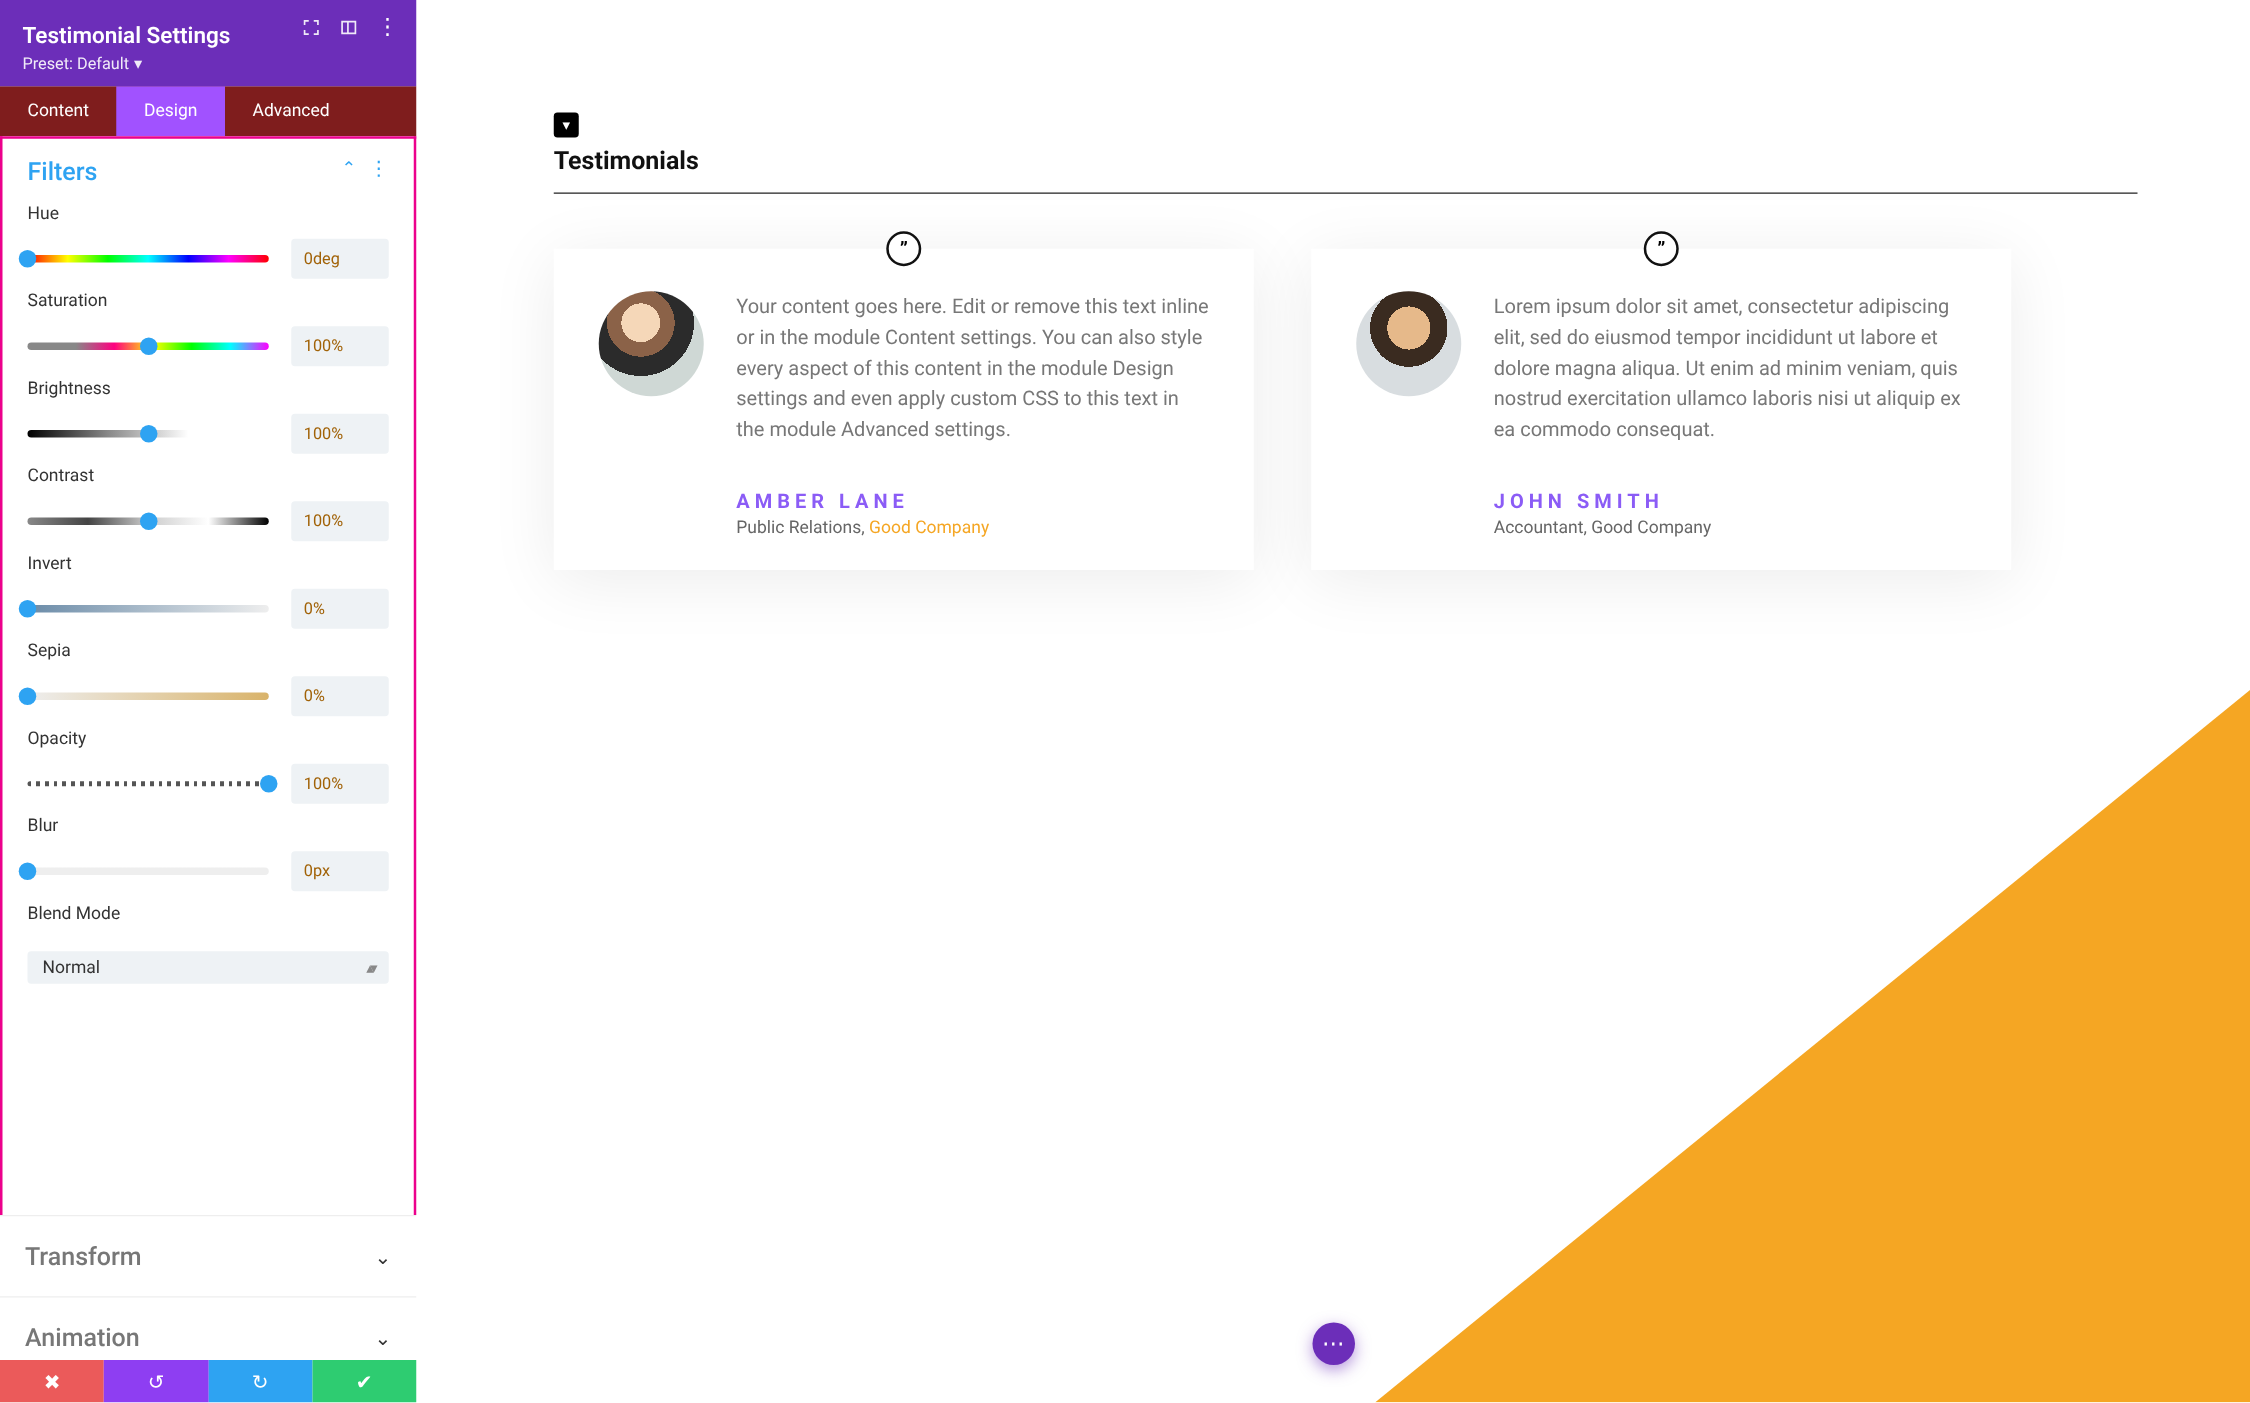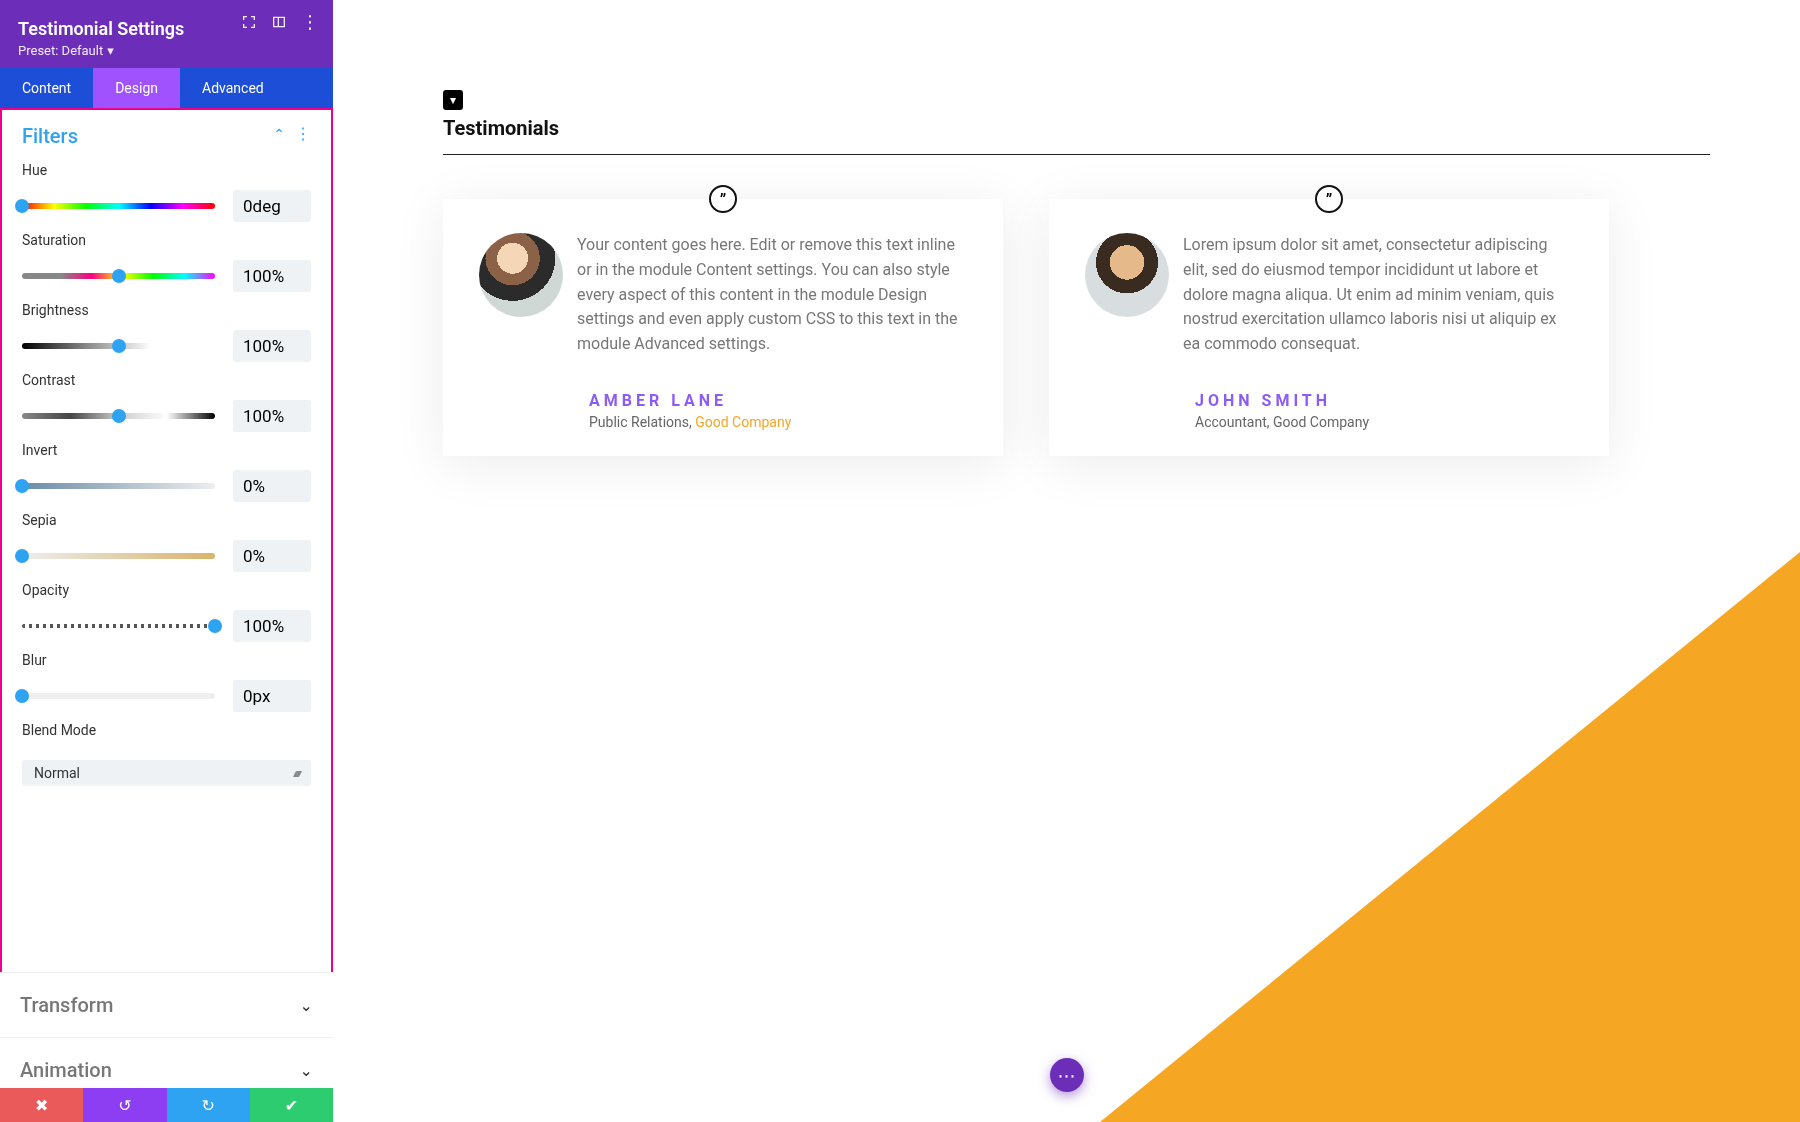--- a/index.html
+++ b/index.html
@@ -8,38 +8,38 @@
 
   
   .sidebar { width: 333px; height: 100%; display: flex; flex-direction: column; background: #fff; position: relative; z-index: 2; }
   .sb-header { background: #6c2eb9; color: #fff; padding: 18px 18px 10px; position: relative; }
   .sb-title { font-size: 18px; font-weight: 600; }
   .sb-preset { font-size: 13px; opacity: .9; margin-top: 4px; display: flex; align-items: center; gap: 4px; }
   .sb-header-actions { position: absolute; right: 14px; top: 14px; display: flex; gap: 14px; }
   .sb-header-actions svg { width: 16px; height: 16px; fill: #fff; opacity: .9; }
   .sb-header-actions .dots { font-size: 18px; line-height: 16px; color: #fff; }
 
-  .tabs { display: flex; background: #1d4ed8; }
+  .tabs { display: flex; background: #7f1d1d; }
   .tab { padding: 12px 22px; color: #fff; font-size: 14px; cursor: pointer; }
   .tab.active { background: #a152ff; }
 
   .panel-body { flex: 1; overflow-y: auto; border: 2px solid #ec008c; border-top: 2px solid #ec008c; border-bottom: none; background: #fff; }
   .section-head { display: flex; align-items: flex-start; justify-content: space-between; padding: 14px 20px 8px; }
   .section-title { color: #2ea3f2; font-size: 20px; font-weight: 500; }
   .section-title.dim { color: #777; }
   .section-actions { display: flex; gap: 10px; align-items: center; }
   .chev { color: #2ea3f2; font-size: 14px; }
   .section-menu { color: #2ea3f2; font-size: 16px; }
 
   .ctrl { padding: 6px 20px 4px; }
   .ctrl-label { font-size: 14px; color: #333; margin-bottom: 12px; }
   .ctrl-row { display: flex; align-items: center; gap: 18px; }
   .track { position: relative; height: 6px; flex: 1; border-radius: 3px; background: #ccc; }
   .thumb { position: absolute; top: 50%; width: 14px; height: 14px; background: #2ea3f2; border-radius: 50%; transform: translate(-50%, -50%); }
-  .valbox { width: 78px; height: 32px; background: #eef2f5; border-radius: 3px; display: flex; align-items: center; padding: 0 10px; font-size: 17px; color: #000000; }
+  .valbox { width: 78px; height: 32px; background: #eef2f5; border-radius: 3px; display: flex; align-items: center; padding: 0 10px; font-size: 13px; color: #a16207; }
 
   .track-hue { background: linear-gradient(90deg,#ff0000,#ffff00,#00ff00,#00ffff,#0000ff,#ff00ff,#ff0000); }
   .track-sat { background: linear-gradient(90deg,#888,#888 20%, #ff0080, #ffff00, #00ff00, #00ffff, #ff00ff); }
   .track-bri { background: linear-gradient(90deg,#000,#888,#fff,#fff); }
   .track-con { background: linear-gradient(90deg,#888,#444,#ccc,#fff,#000); }
   .track-inv { background: linear-gradient(90deg,#6a8ba8,#eee); }
   .track-sep { background: linear-gradient(90deg,#eee,#d9b36a); }
   .track-opa { background: repeating-linear-gradient(90deg,#555 0 3px, transparent 3px 7px); height:4px; }
   .track-blur { background: linear-gradient(90deg,#eee,#eee); }
 
@@ -60,21 +60,21 @@
   
   .canvas { flex: 1; position: relative; background: #fff; overflow: hidden; }
   .orange-tri { position: absolute; right: 0; bottom: 0; width: 0; height: 0; border-left: 700px solid transparent; border-bottom: 570px solid #f5a623; }
   .page { padding: 90px 90px 0 110px; position: relative; }
   .widget-badge { width: 20px; height: 20px; background: #000; border-radius: 3px; display: flex; align-items: center; justify-content: center; color: #fff; font-size: 12px; margin-bottom: 6px; }
   .page-title { font-size: 20px; font-weight: 700; color: #111; padding-bottom: 14px; border-bottom: 1px solid #222; margin-bottom: 44px; }
 
   .cards { display: flex; gap: 46px; }
   .card { background: #fff; width: 560px; padding: 34px 36px 26px; box-shadow: 0 8px 50px rgba(0,0,0,0.08); position: relative; }
   .quote-icon { position: absolute; top: -14px; left: 50%; transform: translateX(-50%); width: 28px; height: 28px; border: 2px solid #111; border-radius: 50%; background:#fff; display:flex; align-items:center; justify-content:center; font-size:16px; font-weight:bold; }
-  .card-body { display: flex; gap: 14px; }
+  .card-body { display: flex; gap: 26px; }
   .avatar { width: 84px; height: 84px; border-radius: 50%; flex-shrink: 0; }
   .av1 { background: radial-gradient(circle at 40% 30%, #f5d7b8 0 20%, #8b6248 20% 35%, #2b2b2b 35% 55%, #cfd8d5 55%); }
   .av2 { background: radial-gradient(circle at 50% 35%, #e6b98a 0 25%, #3a2b20 25% 45%, #d8dde0 45%); }
   .card-text { color: #777; font-size: 16px; line-height: 1.55; }
   .card-meta { margin-top: 34px; padding-left: 110px; }
   .author { font-size: 16px; font-weight: 700; color: #8b5cf6; letter-spacing: 4px; text-transform: uppercase; }
   .role { font-size: 14px; color: #666; margin-top: 4px; }
   .role .company { color: #f5a623; }
 
   .fab { position: absolute; bottom: 30px; left: 50%; transform: translateX(-50%); width: 34px; height: 34px; background: #6c2eb9; border-radius: 50%; display:flex; align-items:center; justify-content:center; color:#fff; font-size:18px; box-shadow:0 4px 12px rgba(108,46,185,.5); }

